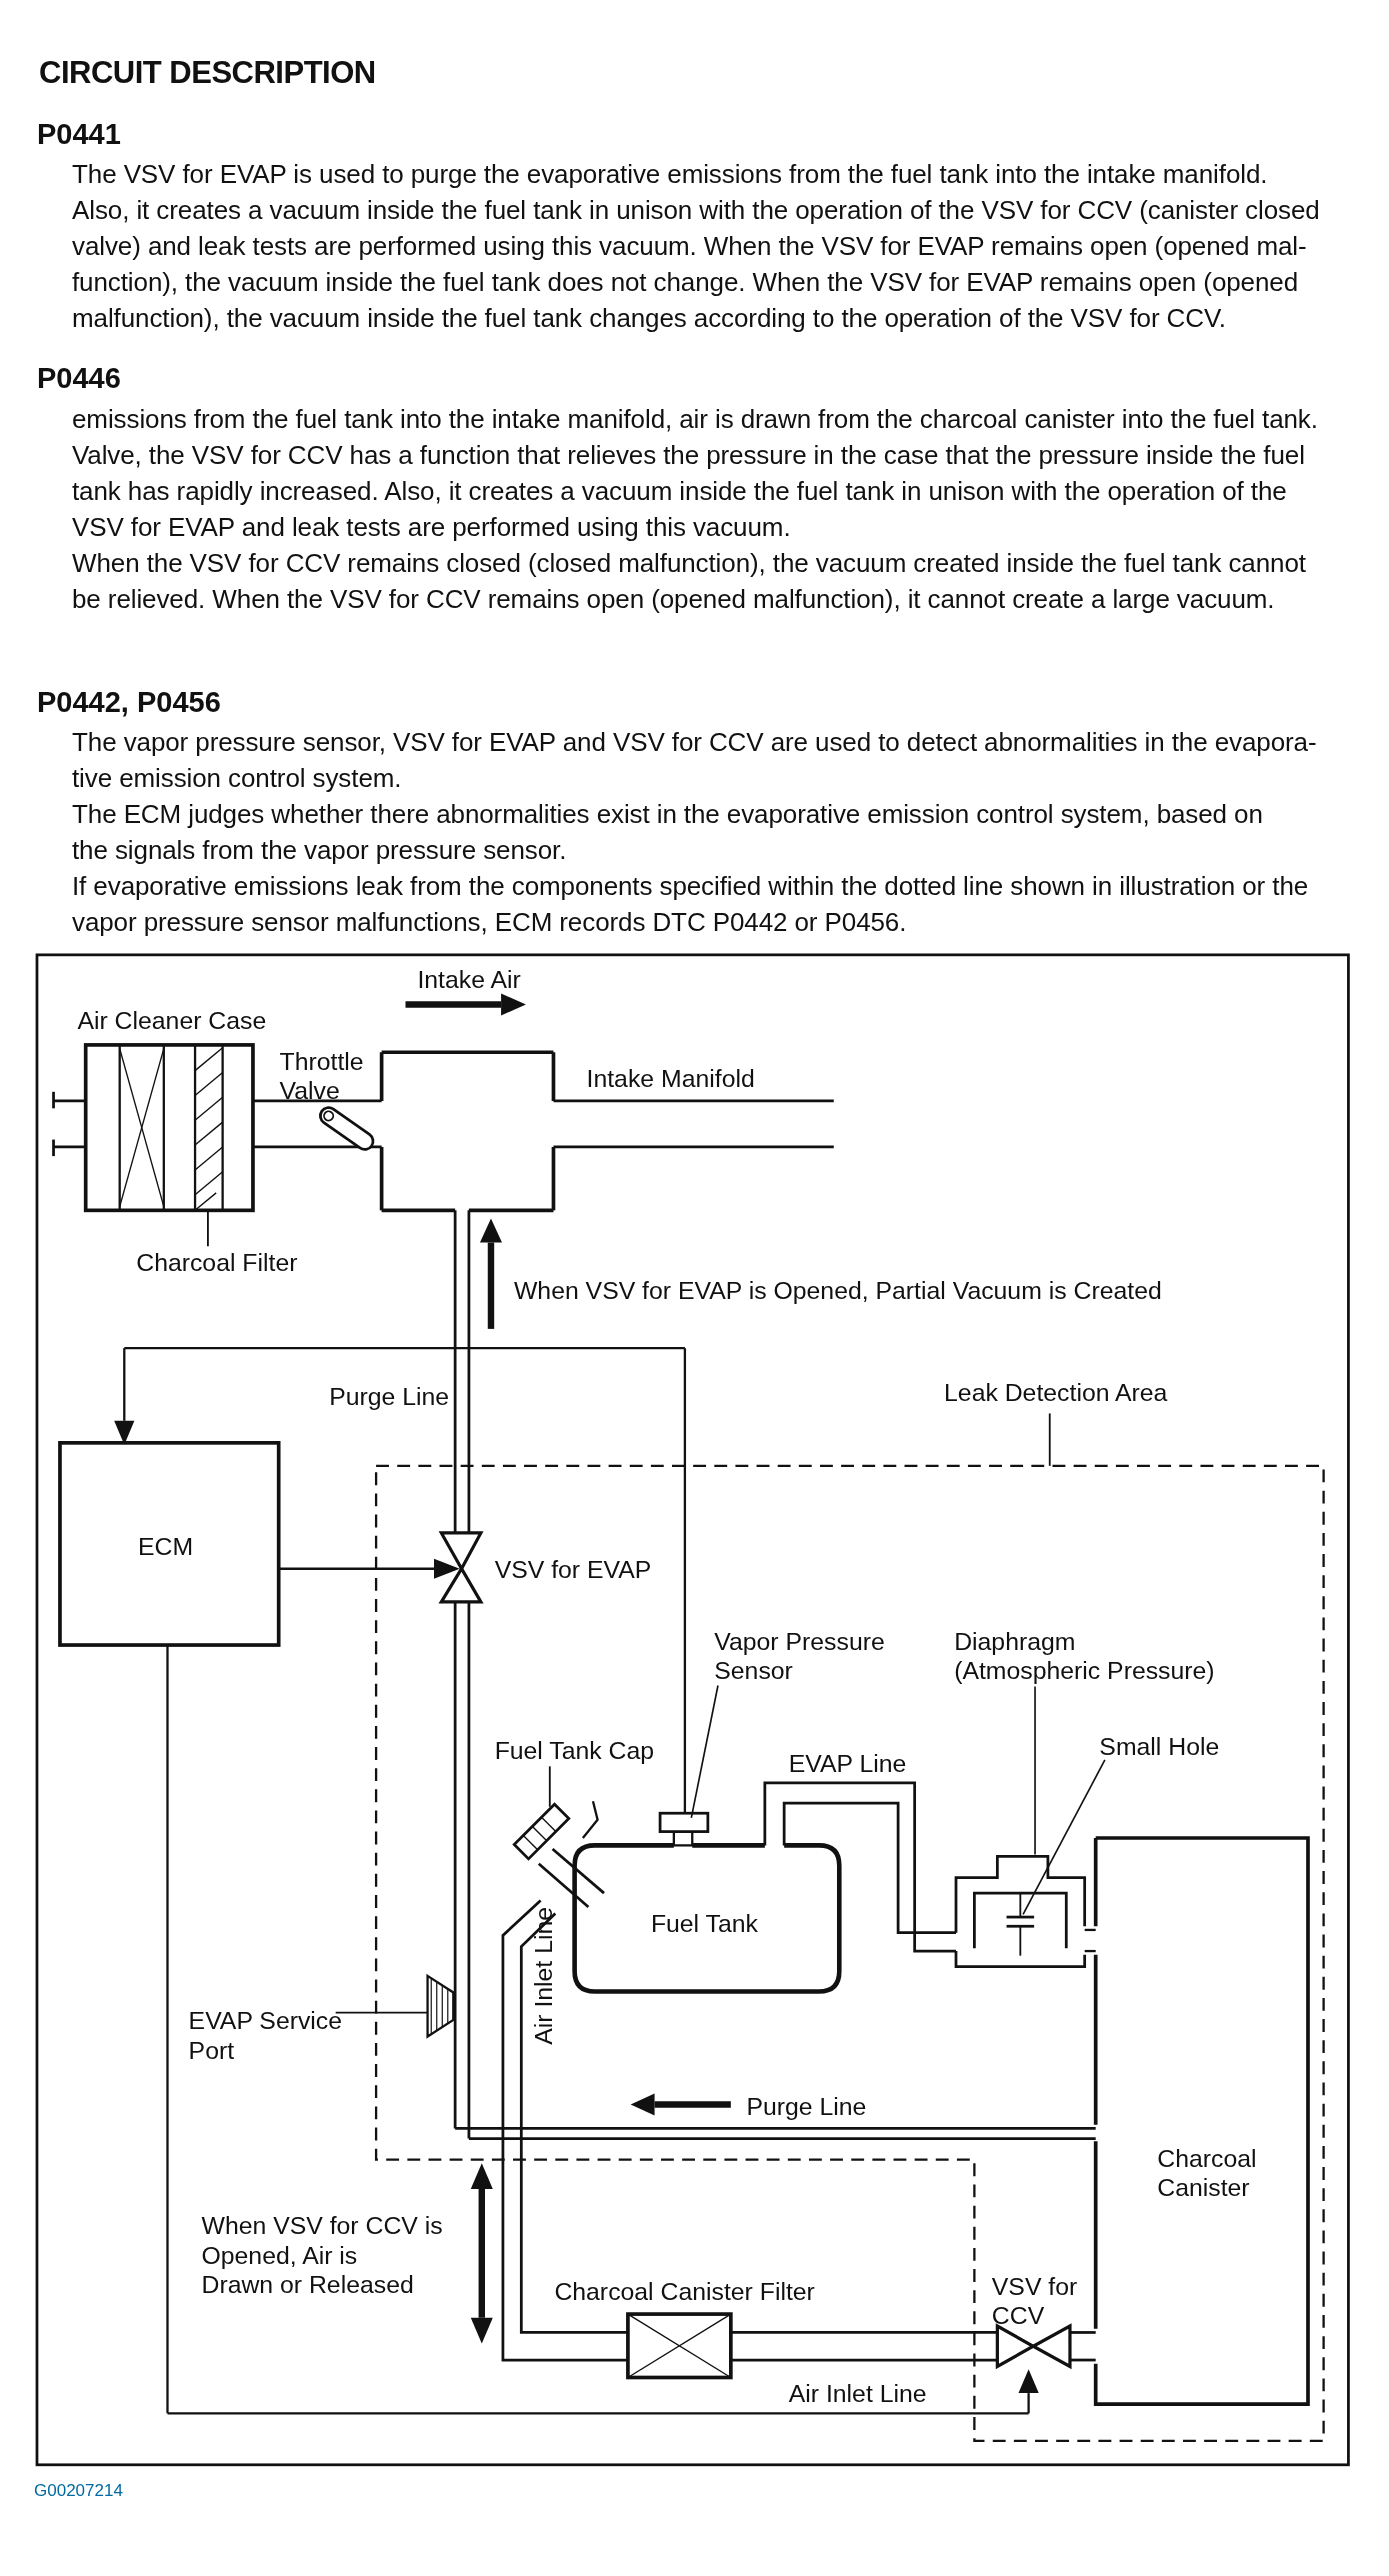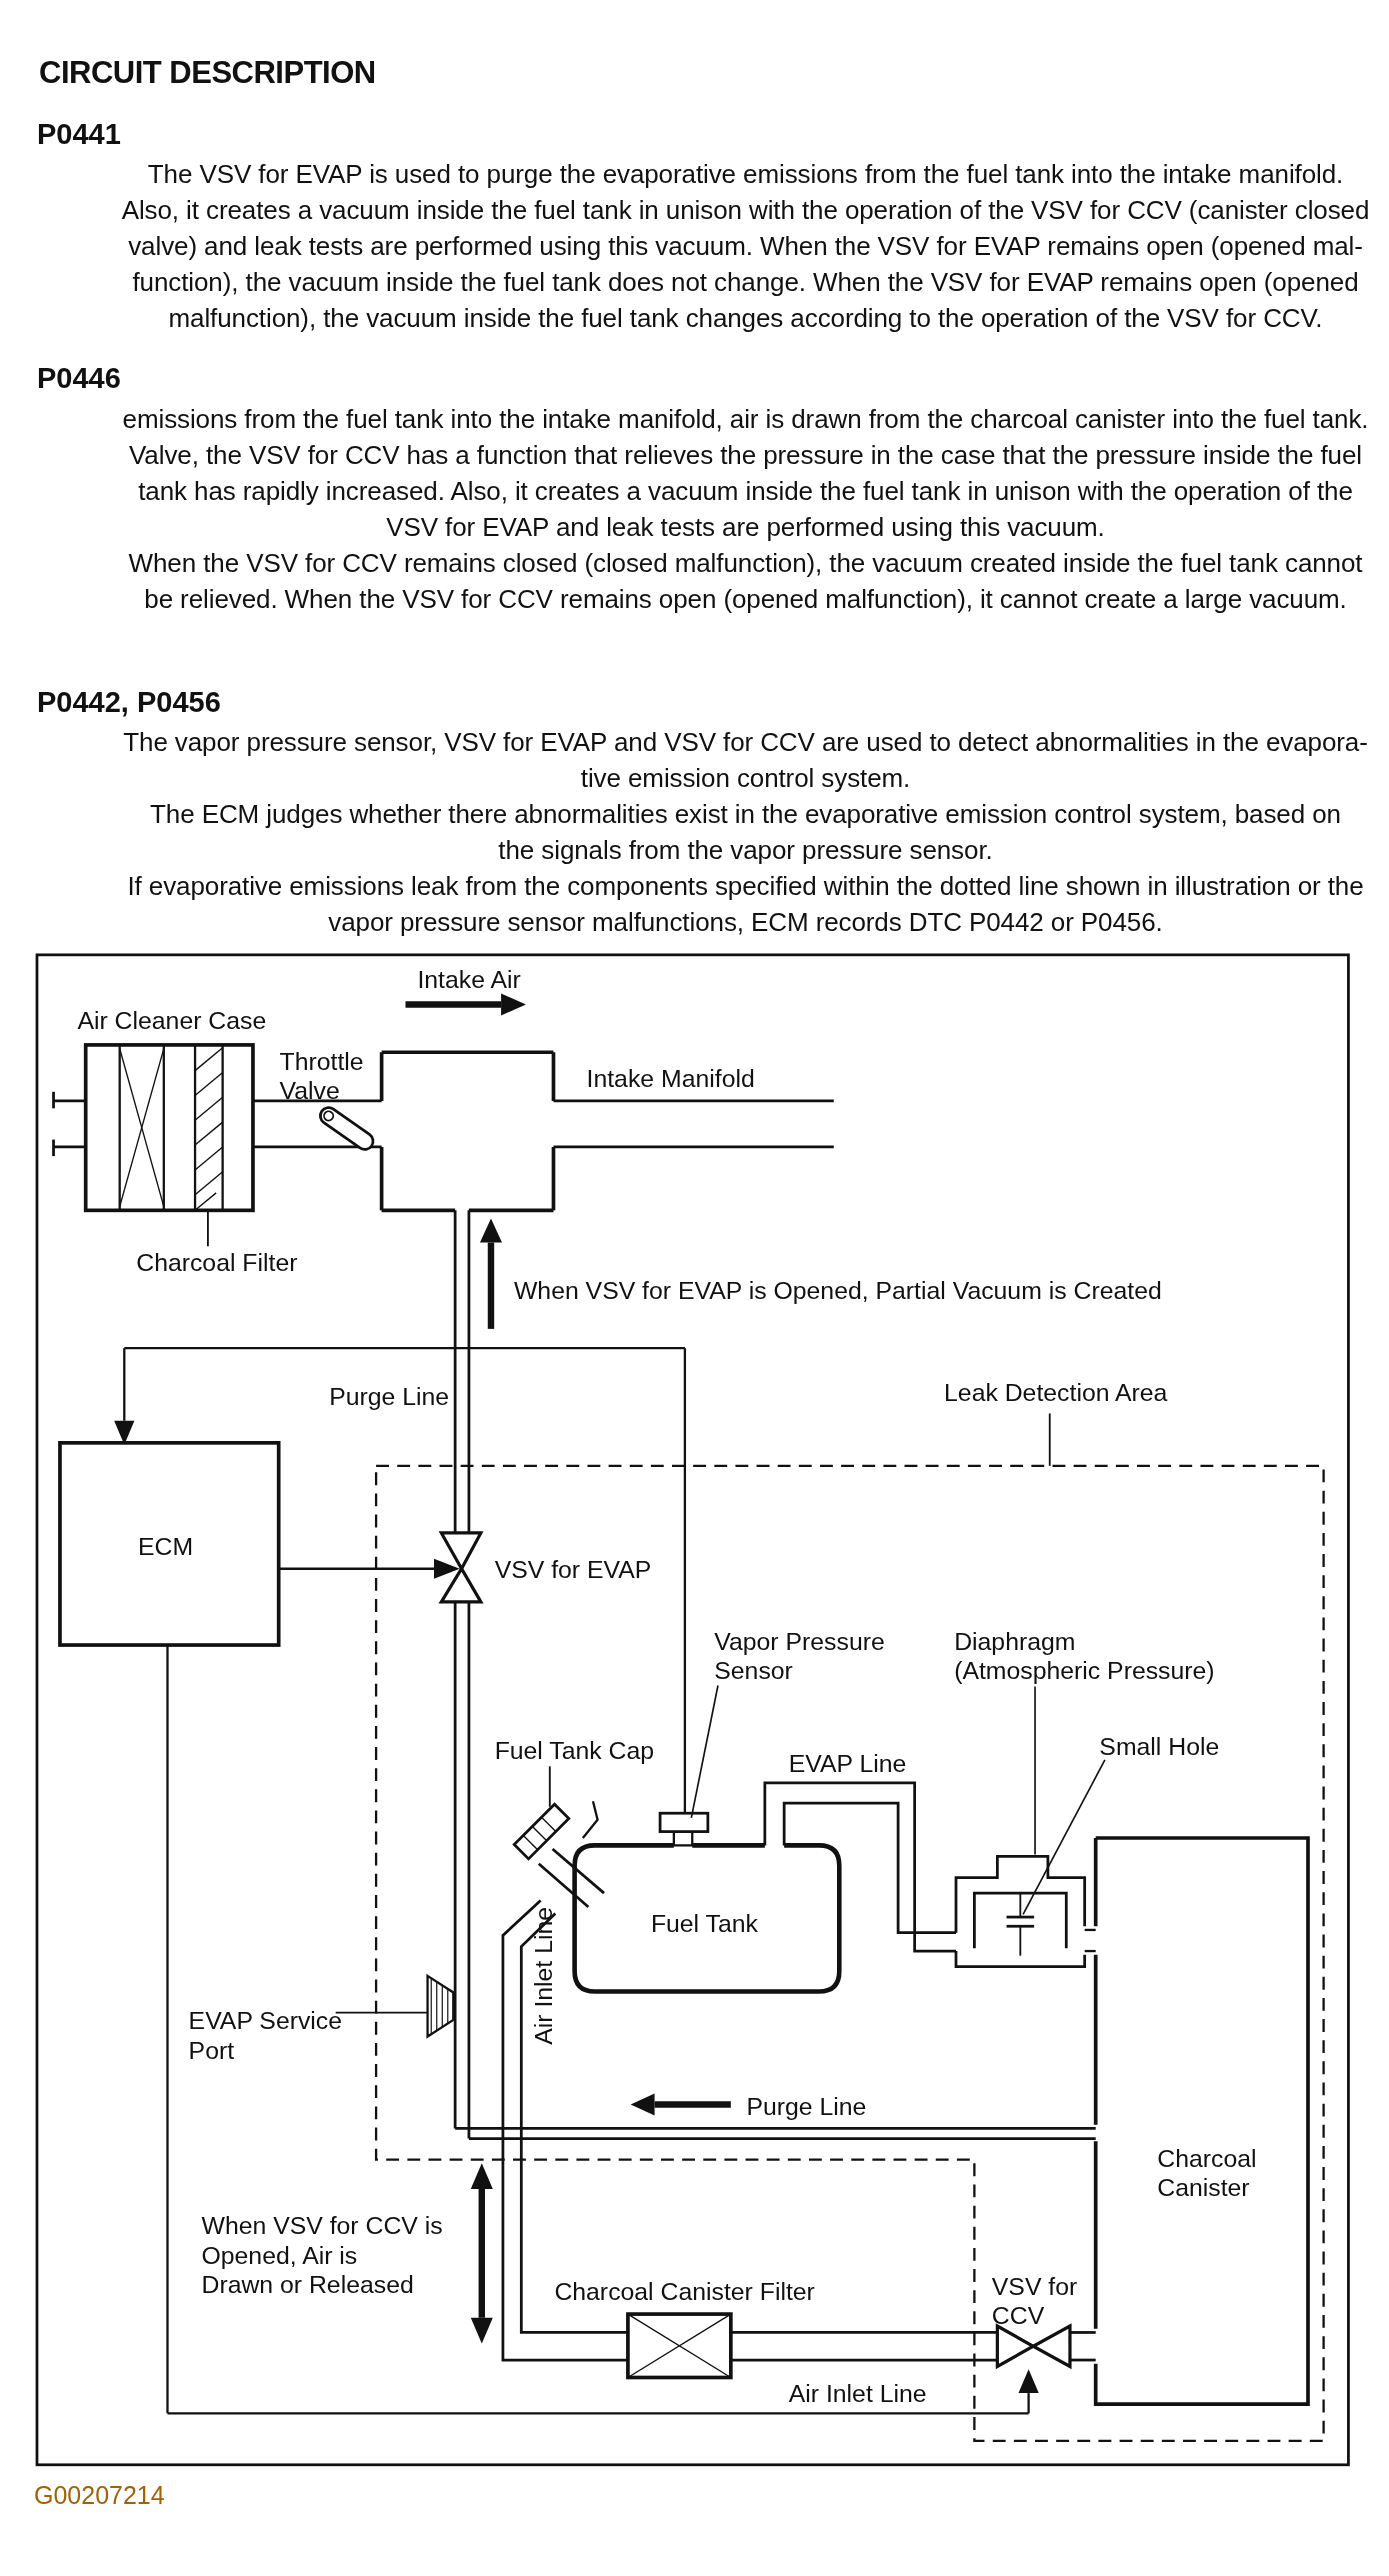--- a/index.html
+++ b/index.html
@@ -1,27 +1,27 @@
 <!DOCTYPE html>
 <html style="font-size:14.7px"><head>
 <meta charset="utf-8">
 <style>
   html,body{margin:0;padding:0;background:#e8e8e8;}
   .page{
     position:relative;width:1390px;height:2576px;background:#ffffff;
-    font-family:"Liberation Sans", sans-serif;color:#111;overflow:hidden;text-align:center;
+    font-family:"Liberation Sans", sans-serif;color:#111;overflow:hidden;
   }
   .title{
     position:absolute;left:39px;top:55px;font-size:31px;font-weight:bold;
     letter-spacing:-0.5px;
   }
   .sec-head{position:absolute;left:37px;font-size:29px;font-weight:bold;}
   .para{position:absolute;left:30px;width:1347px;font-size:26px;line-height:36px;margin-left:42px;}
   .para div{white-space:nowrap;letter-spacing:-0.1px;}
-  .gcode{position:absolute;left:34px;top:2481px;font-size:25px;color:#a16207;}
+  .gcode{position:absolute;left:34px;top:2481px;font-size:17px;color:#0369a1;}
   svg text{font-family:"Liberation Sans", sans-serif;fill:#111;}
   .lbl{font-size:27px;}
   svg{position:absolute;left:0;top:0;}
 </style>
 </head>
 <body>
 
 <div class="page">
 
   <div class="title">CIRCUIT DESCRIPTION</div>

